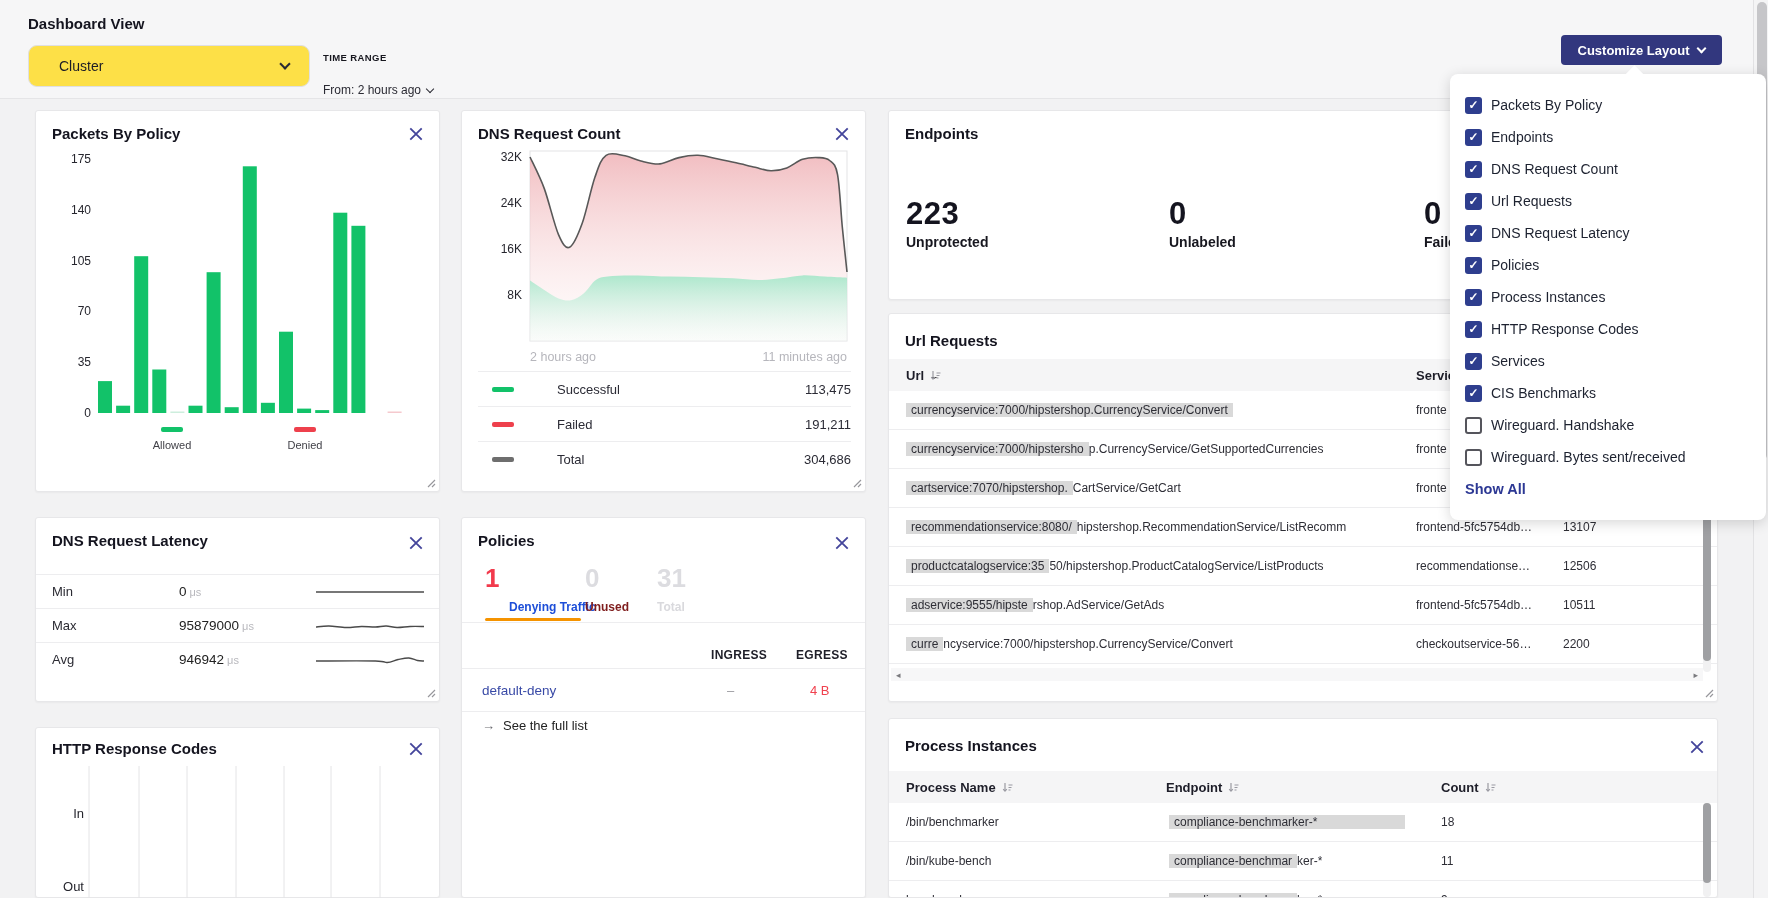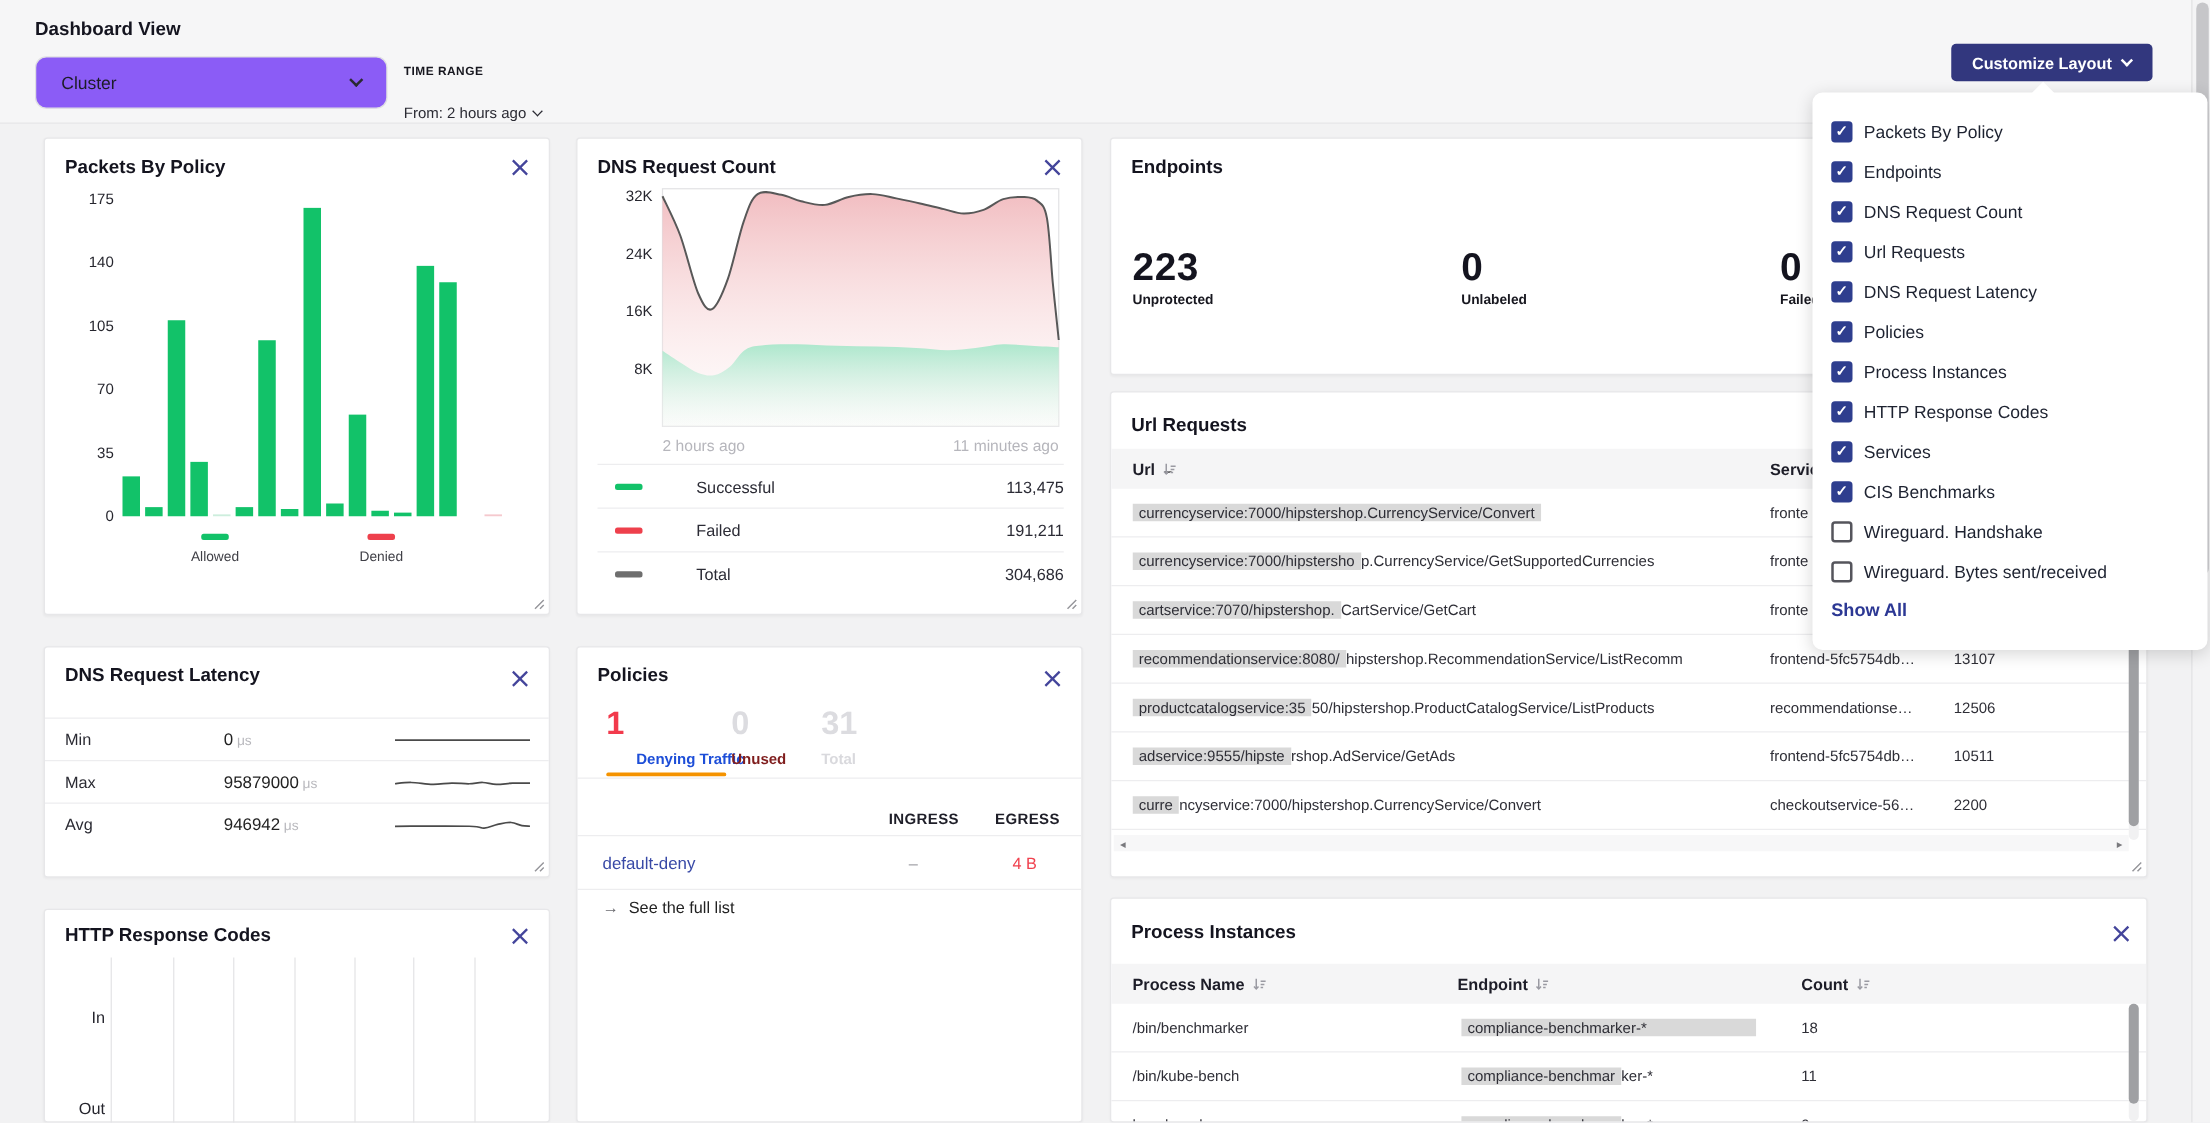--- a/index.html
+++ b/index.html
@@ -1,21 +1,21 @@
 <!DOCTYPE html>
 <html><head>
 <meta charset="utf-8">
 <style>
   * { margin:0; padding:0; box-sizing:border-box; }
   html,body { width:1768px; height:898px; overflow:hidden; }
   body { font-family:"Liberation Sans", sans-serif; background:#f2f2f3; position:relative; color:#17171f; }
 
   .header { position:absolute; left:0; top:0; width:1768px; height:99px; background:#f6f6f7; border-bottom:1px solid #e5e5e7; z-index:5; }
   .page-title { position:absolute; left:28px; top:15px; font-size:15px; font-weight:bold; color:#14141f; }
-  .view-select { position:absolute; left:28px; top:45px; width:282px; height:42px; background:#8b5cf6; border:1px solid #dfdfe2; border-radius:9px; display:flex; align-items:center; padding:0 20px; cursor:pointer; }
+  .view-select { position:absolute; left:28px; top:45px; width:282px; height:42px; background:#fde047; border:1px solid #dfdfe2; border-radius:9px; display:flex; align-items:center; padding:0 30px; cursor:pointer; }
   .view-select .val { font-size:14px; color:#1c1c26; }
   .chev { width:8px; height:8px; border-right:2px solid #2a2a33; border-bottom:2px solid #2a2a33; transform:rotate(45deg); display:inline-block; }
   .view-select .chev { position:absolute; right:20px; top:14px; }
   .time-range { position:absolute; left:323px; top:52px; }
   .time-range .tr-label { font-size:9.5px; font-weight:bold; letter-spacing:.4px; color:#17171f; }
   .time-range .tr-from { font-size:12px; color:#2a2a33; margin-top:20px; display:flex; align-items:center; gap:6px; cursor:pointer; }
   .time-range .chev { width:6px; height:6px; border-width:1.5px; margin-top:-3px; }
 
   .customize-btn { position:absolute; left:1561px; top:35px; width:161px; height:30px; background:#32377e; color:#fff; border:none; border-radius:4px; font-size:13px; font-weight:600; font-family:inherit; display:flex; align-items:center; justify-content:center; gap:9px; cursor:pointer; z-index:10; }
   .customize-btn .chev { border-color:#fff; width:7px; height:7px; border-width:2px; margin-top:-3px; }
@@ -30,21 +30,21 @@
   #card-endpoints { left:888px; top:110px; width:830px; height:190px; }
   #card-urlreq { left:888px; top:313px; width:830px; height:389px; overflow:hidden; }
   #card-latency { left:35px; top:517px; width:405px; height:185px; }
   #card-policies { left:461px; top:517px; width:405px; height:381px; }
   #card-http { left:35px; top:727px; width:405px; height:171px; }
   #card-process { left:888px; top:718px; width:830px; height:180px; overflow:hidden; }
 
   
   .ep-stat { position:absolute; top:85px; }
   .ep-stat .num { font-size:31px; font-weight:800; color:#14141f; letter-spacing:.5px; }
-  .ep-stat .lbl { font-size:11px; font-weight:bold; color:#17171f; margin-top:2px; }
+  .ep-stat .lbl { font-size:14px; font-weight:bold; color:#17171f; margin-top:2px; }
 
   
   .tbl-head { position:absolute; left:0; width:100%; height:32px; background:#f5f5f6; display:flex; align-items:center; font-size:13px; font-weight:bold; color:#1d1d28; }
   .tbl-head .hcell { display:flex; align-items:center; gap:6px; position:absolute; }
   .trow { position:absolute; left:0; width:100%; height:39px; border-bottom:1px solid #ededef; display:flex; align-items:center; font-size:12px; color:#2e2e36; }
   .trow .cell { position:absolute; white-space:nowrap; overflow:hidden; }
   .hl { background:#d9d9d9; padding:3px 5px; }
   .hl.wide { padding-right:88px; }
 
   

